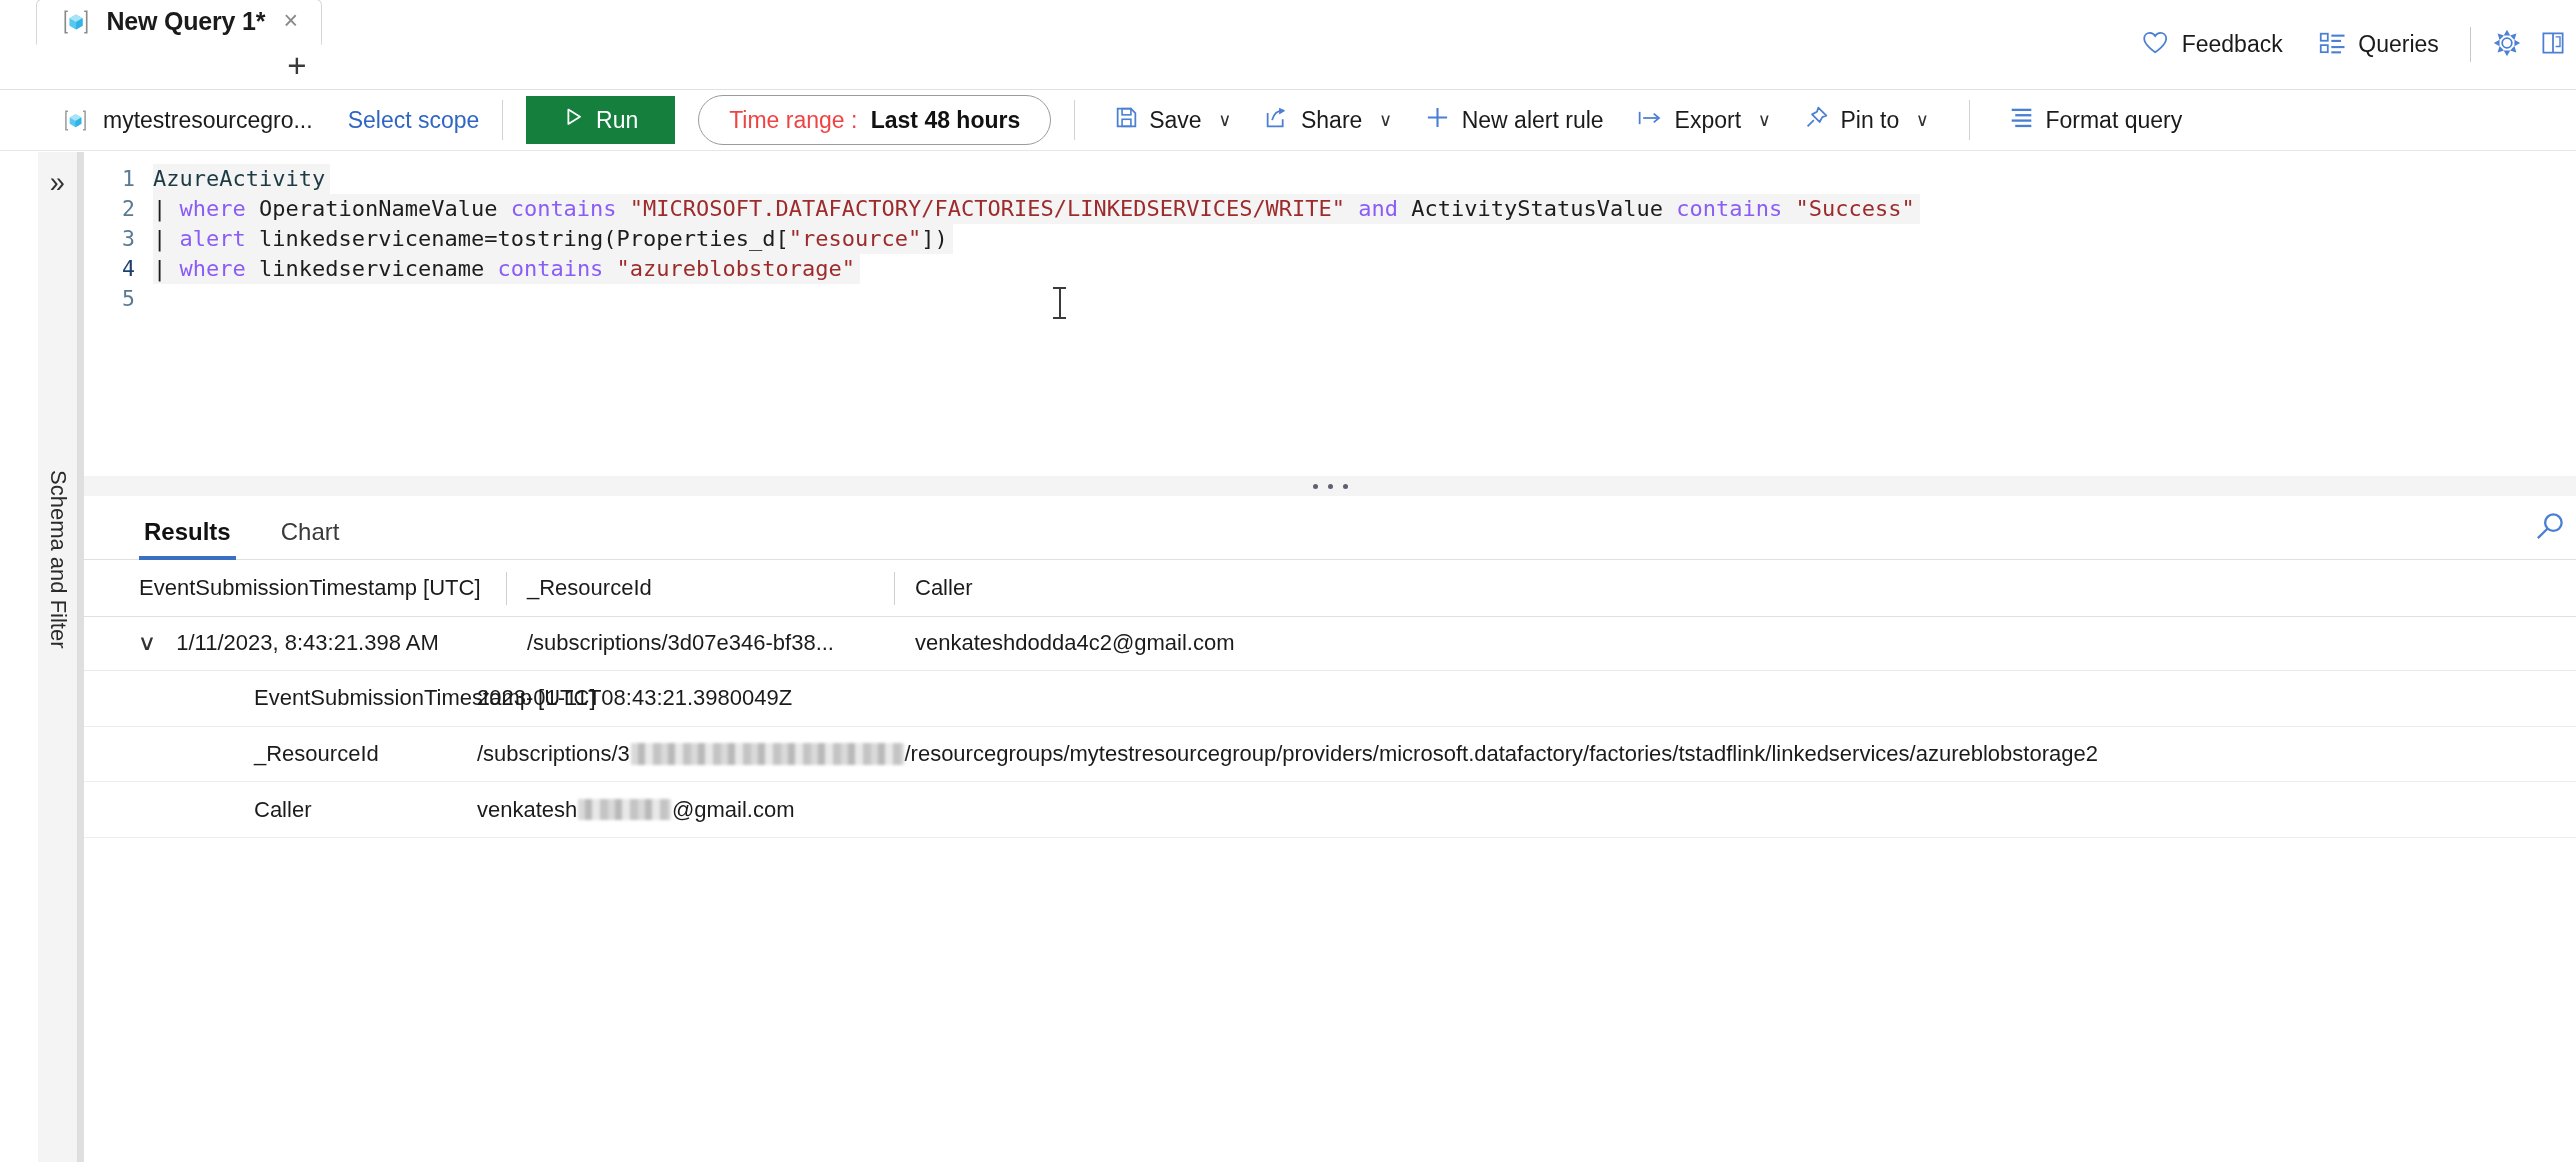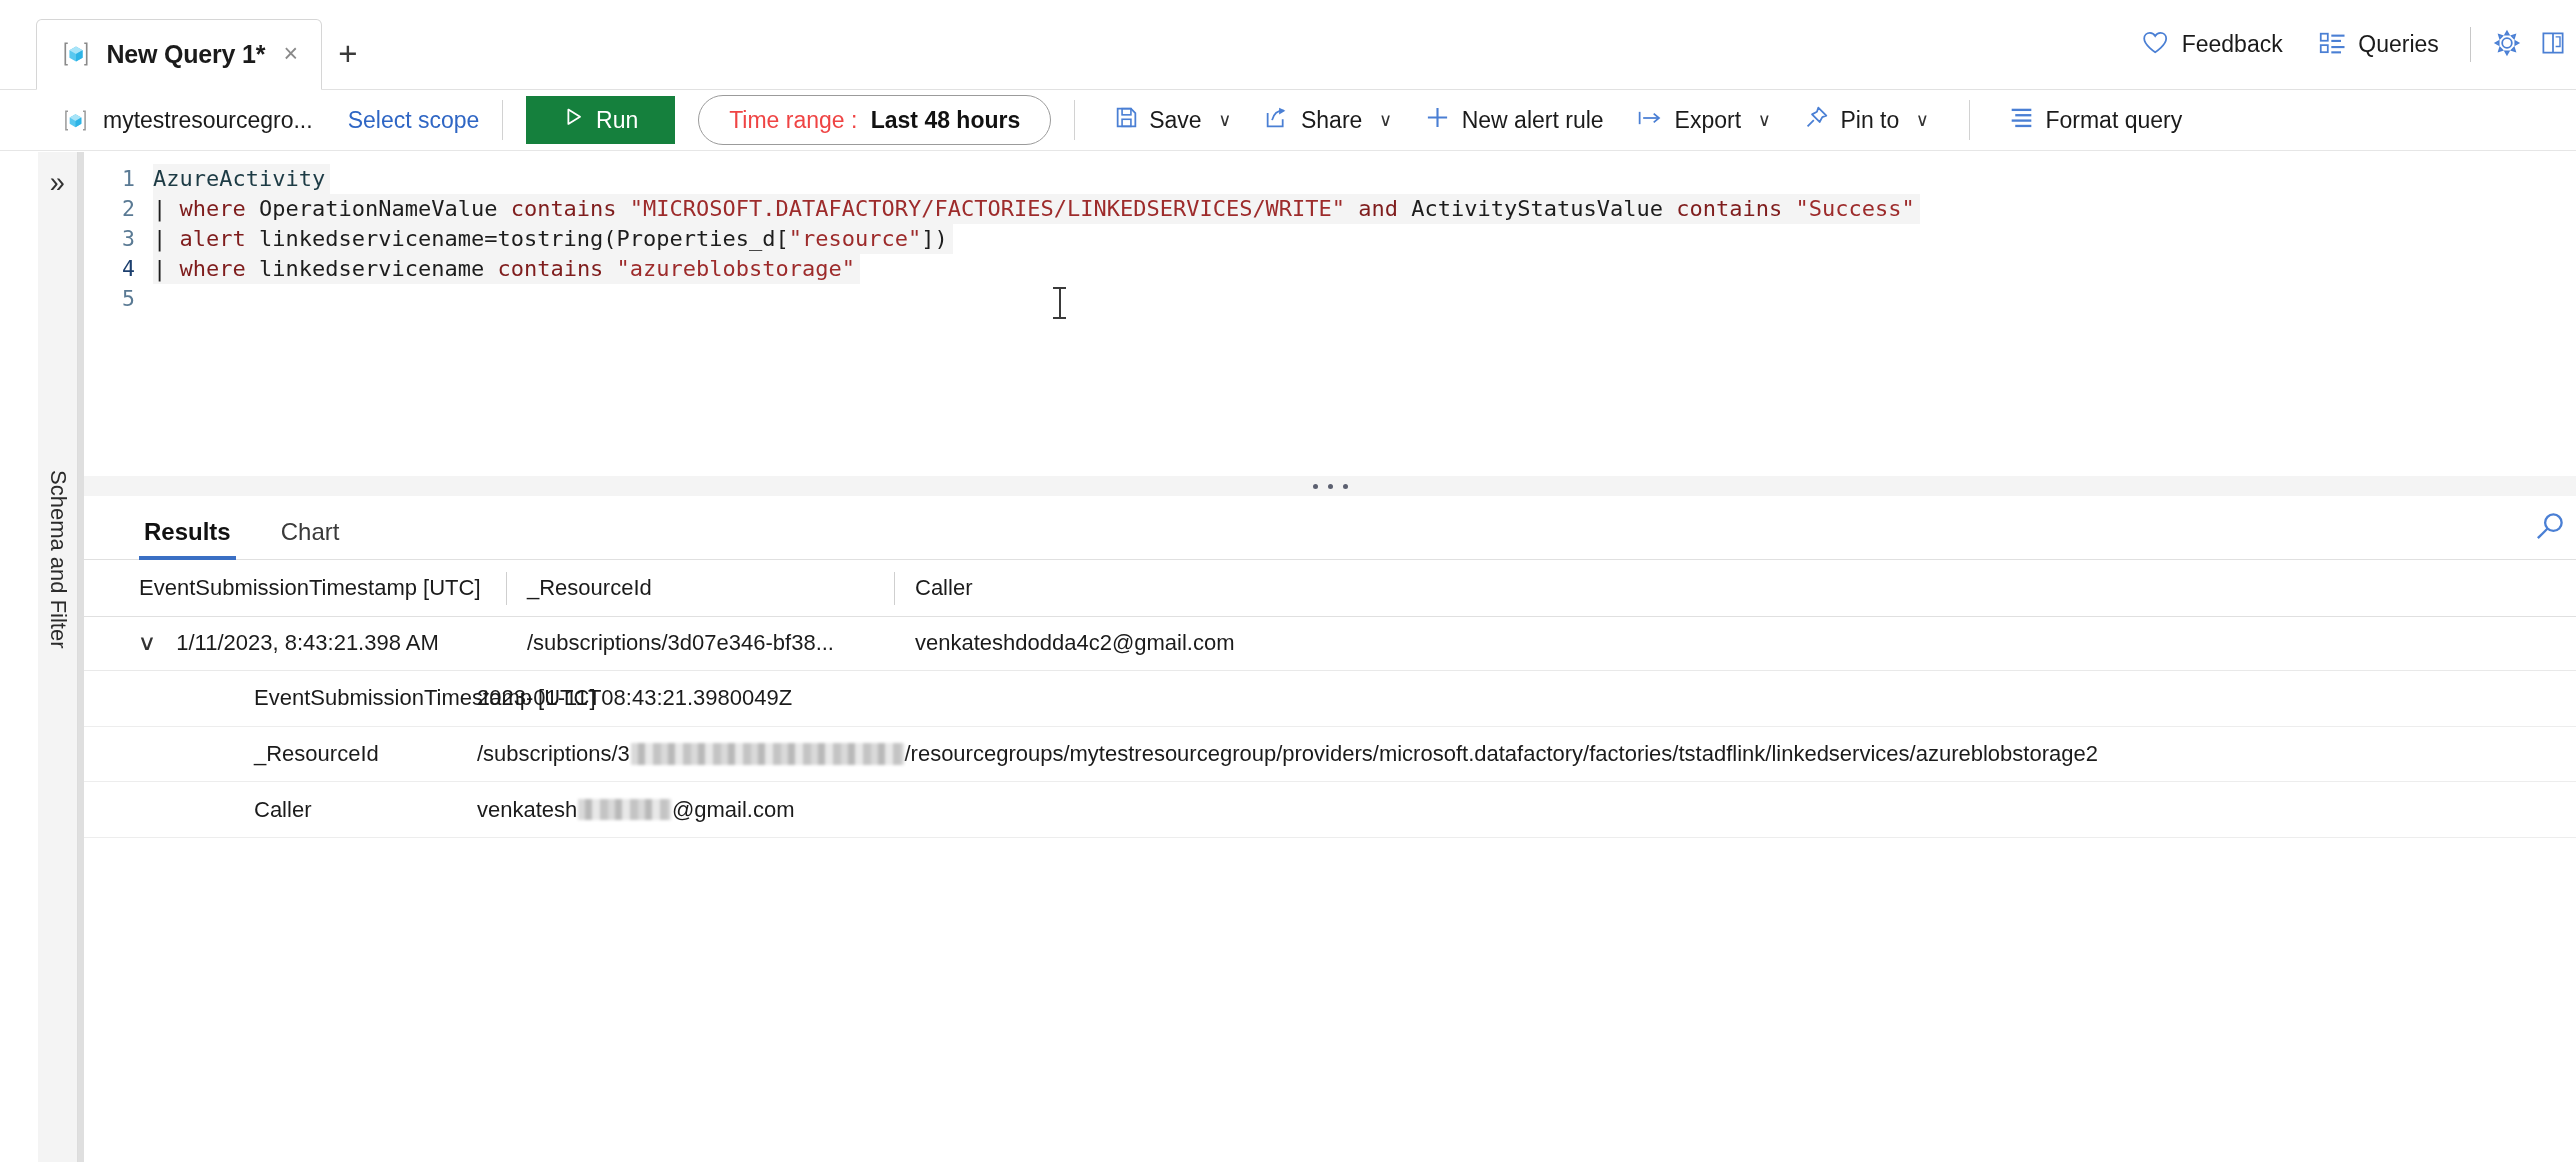--- a/index.html
+++ b/index.html
@@ -10,21 +10,21 @@
     overflow: hidden;
   }
   .app { position: relative; width: 2576px; height: 1163px; background:#fff; }
 
   
   .tabbar {
     position:absolute; left:0; top:0; width:2576px; height:90px;
     background:#ffffff; border-bottom:0.8px solid #e1e1e1;
     display:flex; align-items:flex-end;
   }
-  .tabstrip { display:flex; align-items:flex-end; height:90px; padding-left:36px; }
+  .tabstrip { display:flex; align-items:flex-end; height:90px; padding-left:36px;flex-direction:column; }
   .qtab {
     display:flex; align-items:center; gap:16.5px;
     height:71px; padding:0 21.5px 0 25px;
     border:0.8px solid #d6d6d6; border-bottom:0.8px solid #ffffff;
     border-radius:5.8px 5.8px 0 0; background:#ffffff;
     margin-bottom:-0.8px; position:relative; z-index:3;
   }
   .qtab .tabicon { width:28px; height:28px; flex:none; display:block; }
   .qtab .tablabel {
     font-size:25px; color:#1b1b1b; font-weight:600;
@@ -109,21 +109,21 @@
   .gutter {
     width:69px; flex:none; text-align:right; padding-right:18px;
     font-family:"DejaVu Sans Mono", monospace; font-size:21.5px; color:#5a7a94;
     line-height:30px;
   }
   .gutter.active { color:#1c3f6e; }
   .codetext {
     font-family:"DejaVu Sans Mono", monospace; font-size:22px; line-height:30px;
     white-space:pre; background:#f4f4f4; color:#1d1d1d; padding-right:5px;
   }
-  .kw { color:#7f1d1d; }
+  .kw { color:#8b5cf6; }
   .str { color:#9d2b2b; }
   .tbl { color:#1d3b45; }
   .pipe { color:#1d1d1d; }
   .caret {
     position:absolute; left:975px; top:137px; width:1.7px; height:28px; background:#3a3a3a;
   }
   .caret::before, .caret::after {
     content:""; position:absolute; left:-5.8px; width:13.2px; height:1.7px; background:#3a3a3a;
   }
   .caret::before { top:-1.7px; }

